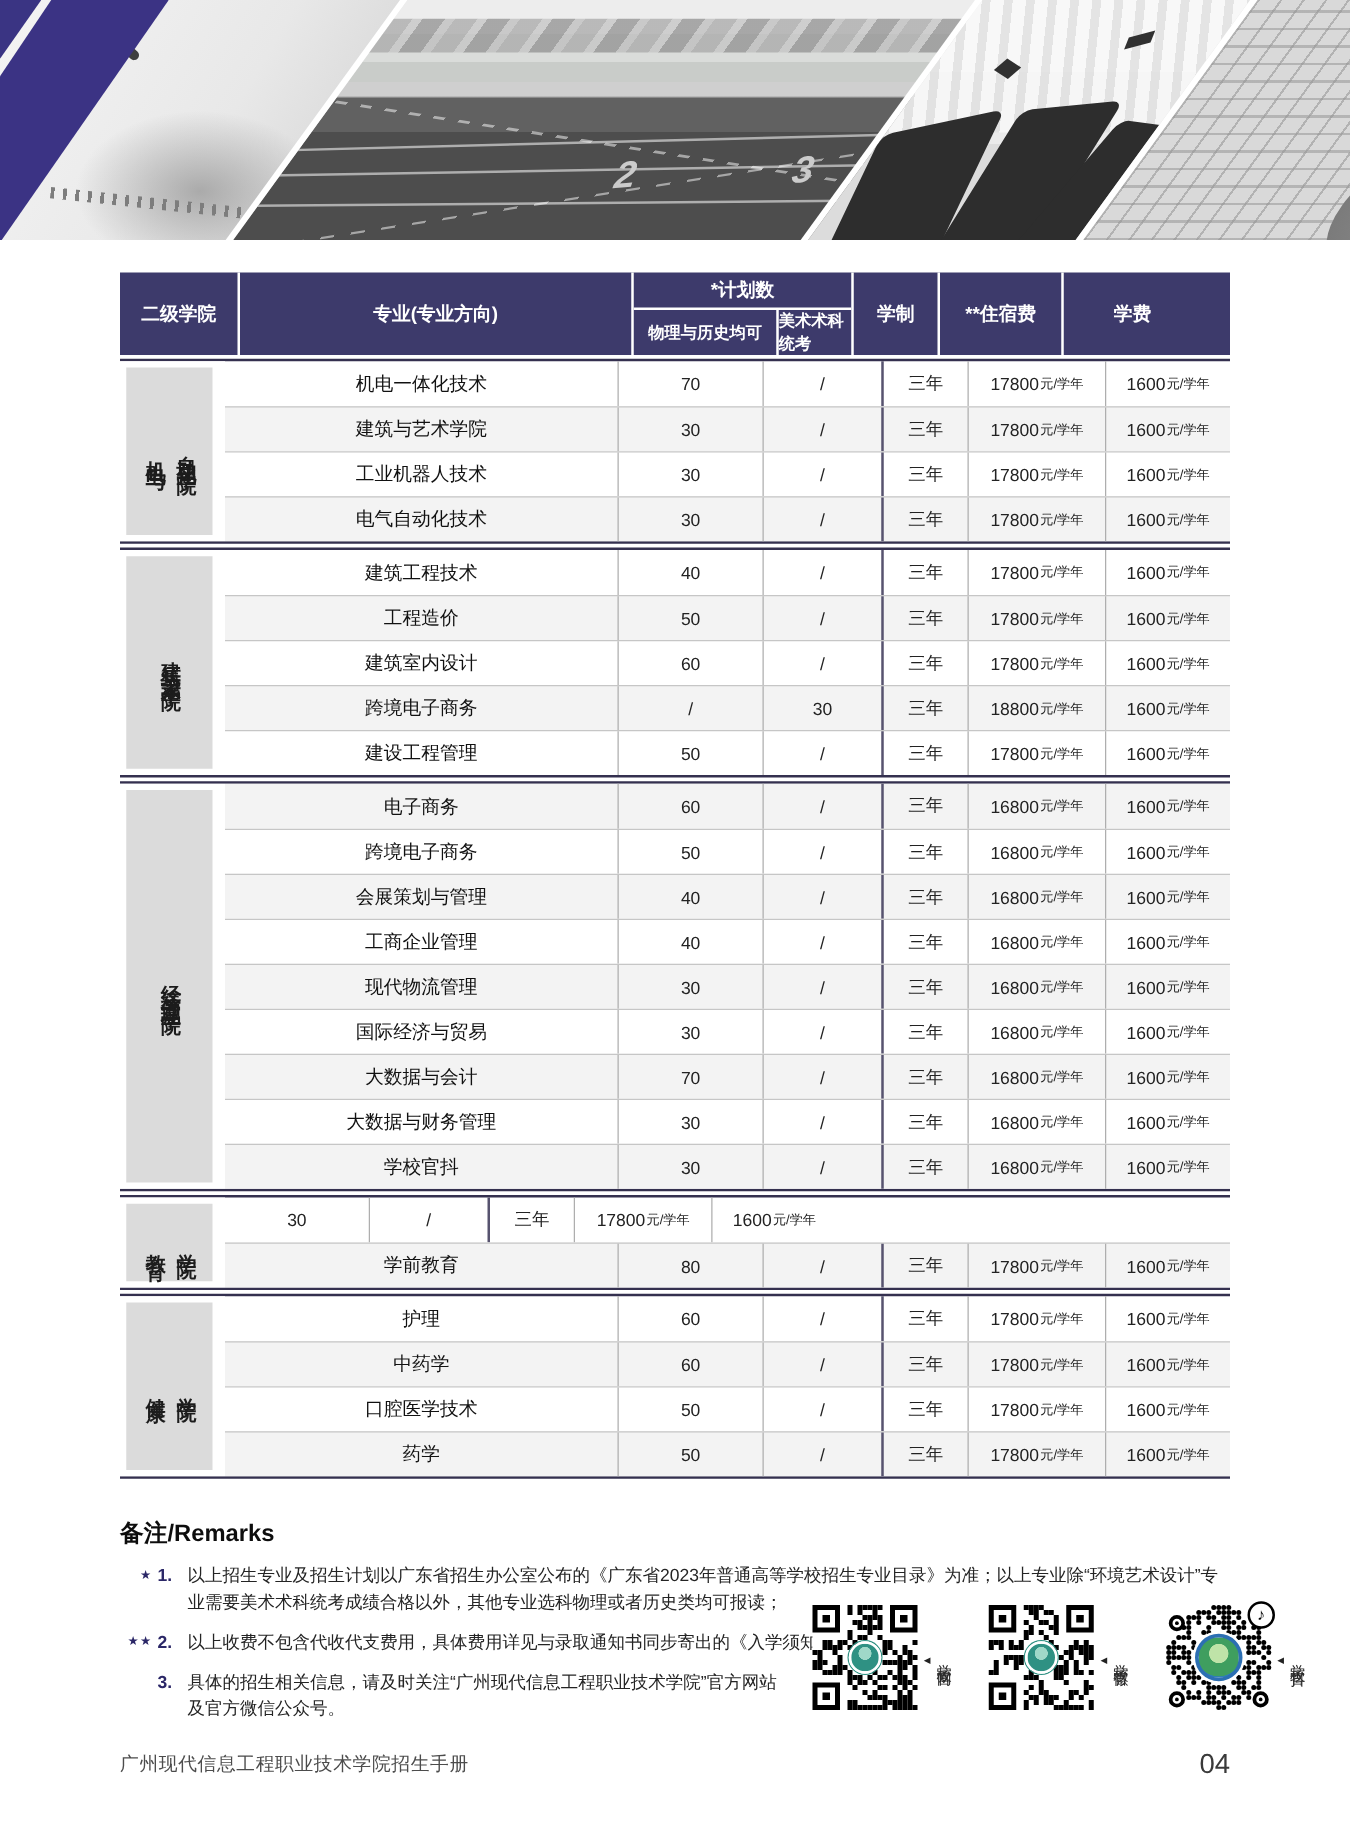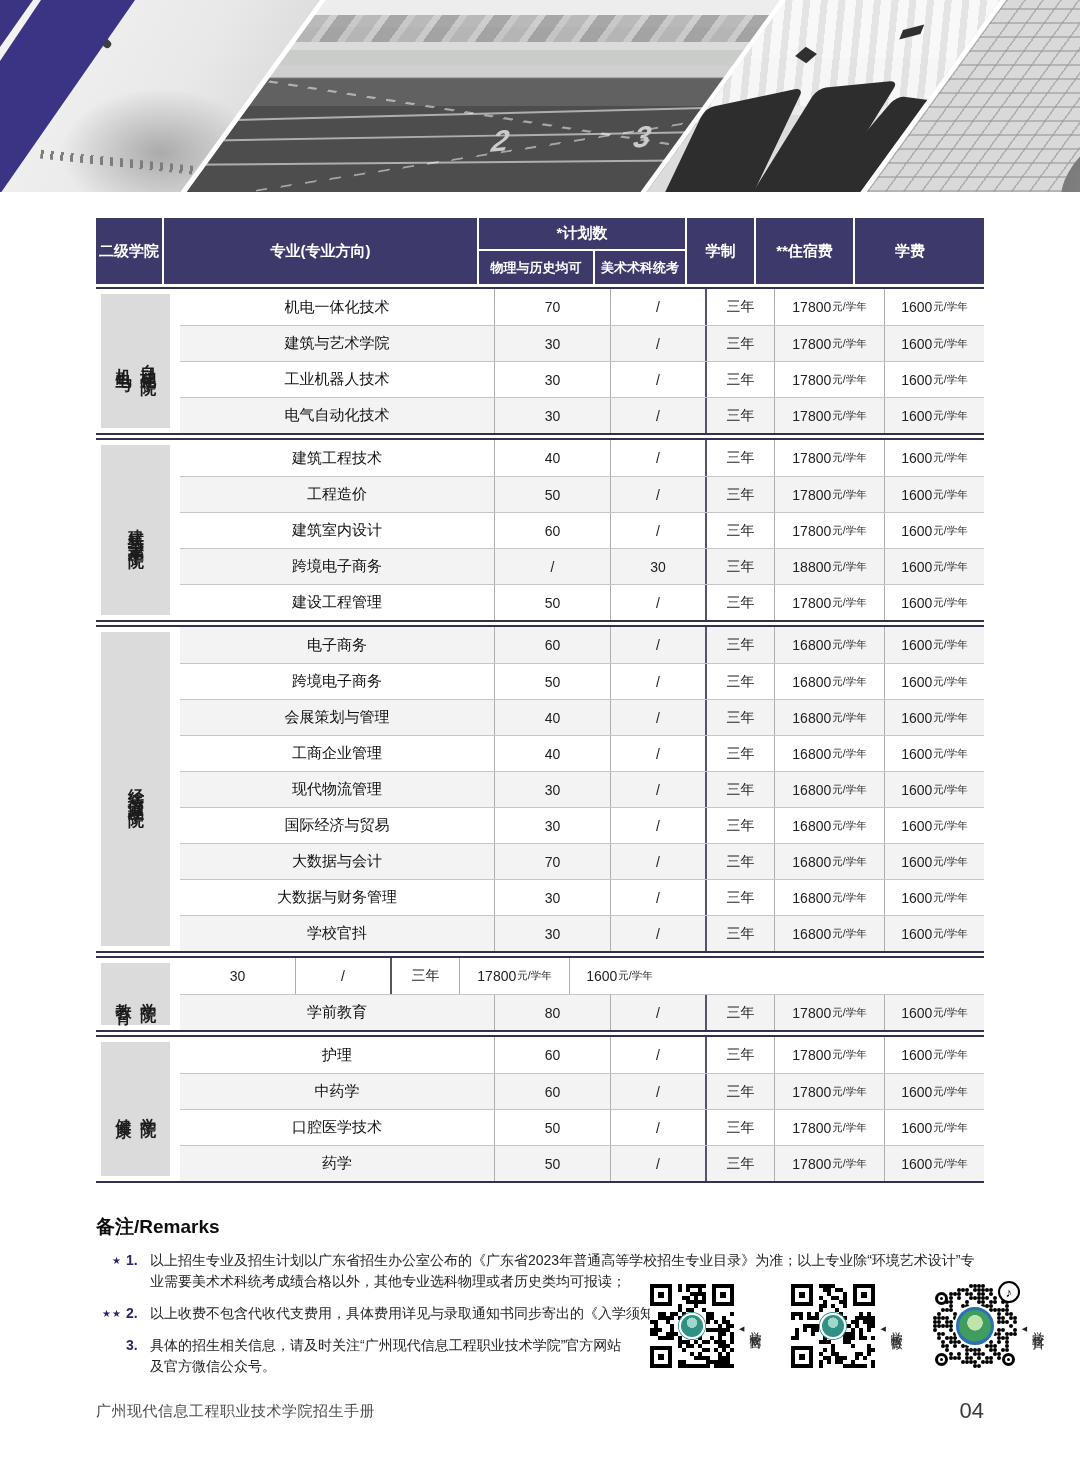--- a/index.html
+++ b/index.html
@@ -59,23 +59,23 @@
   .accent-corner { position:absolute; left:0; top:0; width:60px; height:60px; z-index:6;
     clip-path:polygon(0 0,33px 0,0 47px); background:#3a3483; }
   .accent-band { position:absolute; left:0; top:0; width:300px; height:192px; z-index:6;
     clip-path:polygon(41px 0,135px 0,0 194px,0 61px); background:#3b3384; }
 
   
   .enroll-table { position:absolute; left:96px; top:218px; width:888px; }
   .thead { display:flex; height:66px; background:#3d3a6b; color:#fff; font-weight:700; margin-bottom:3px; }
   .th { display:flex; align-items:center; justify-content:center; font-size:15px; border-right:2px solid #fff; }
   .th:last-child { border-right:none; }
-  .th.c-college { width:68px; }
+  .th.c-college { width:96px; }
   .th.c-major { width:315px; }
-  .th.c-plan { width:208px; flex-direction:column; align-items:stretch; padding:0; }
+  .th.c-plan { width:176px; flex-direction:column; align-items:stretch; padding:0; }
   .plan-top { height:33px; display:flex; align-items:center; justify-content:center; border-bottom:2px solid #fff; font-size:15px; }
   .plan-sub { flex:1; display:flex; }
   .th-sub { display:flex; align-items:center; justify-content:center; font-size:13px; }
   .th-sub.s-ph { width:116px; border-right:2px solid #fff; }
   .th-sub.s-art { flex:1; }
   .th.c-duration { width:69px; }
   .th.c-tuition { width:110px; }
   .th.c-acc { width:99px; }
 
   .tgroup { display:flex; border-top:2px solid #34304f; border-bottom:2px solid #34304f; margin-bottom:3px; background:#fff; }

